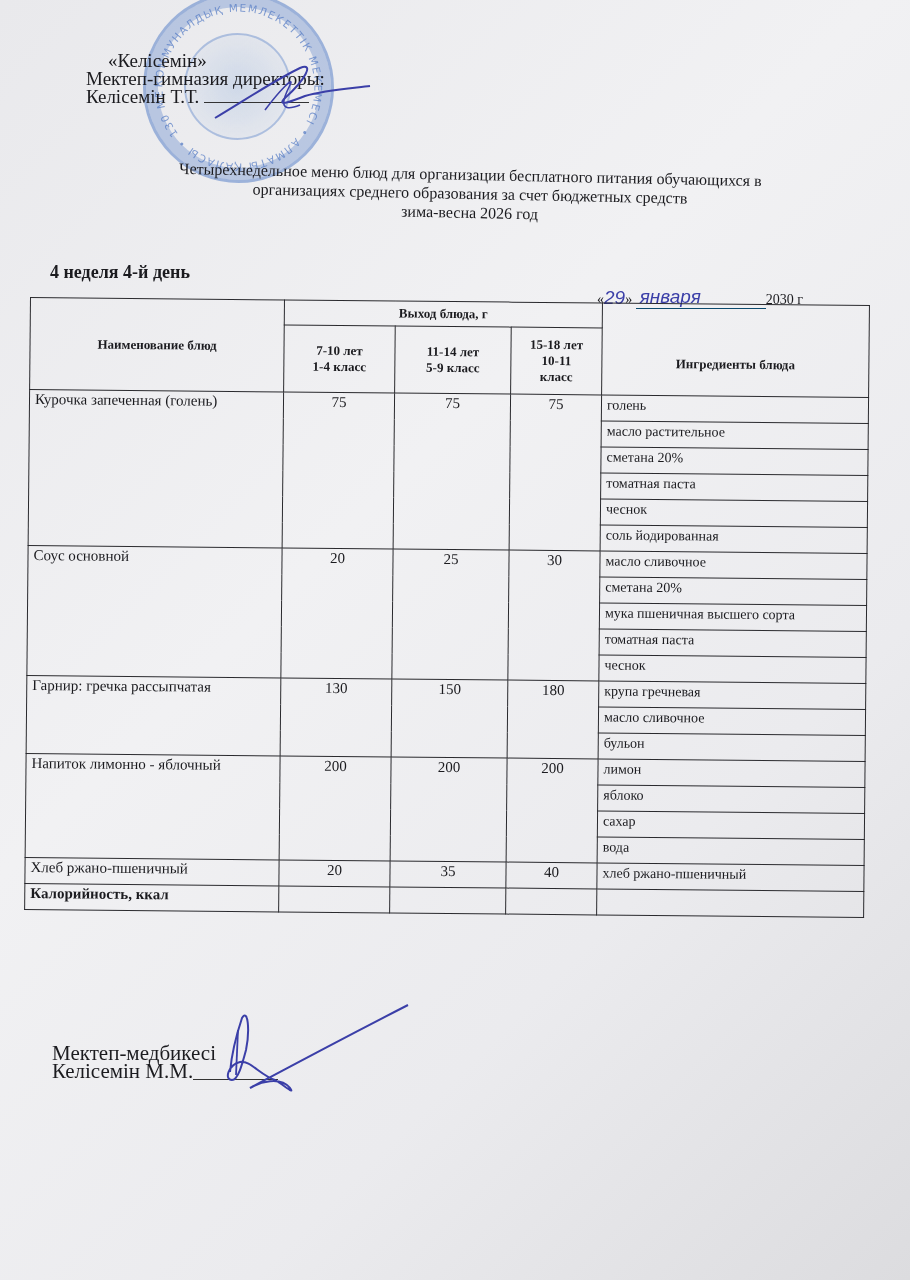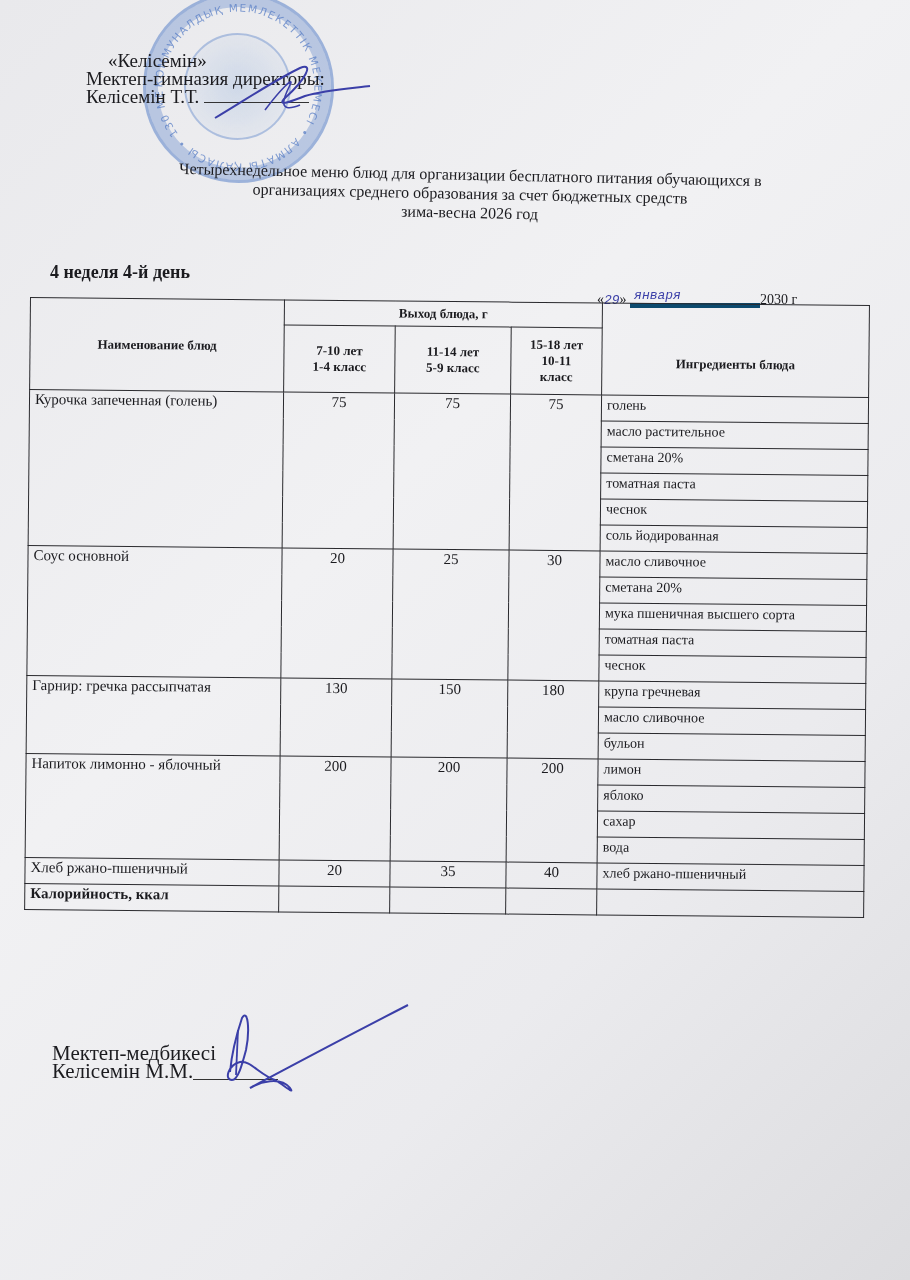--- a/index.html
+++ b/index.html
@@ -23,22 +23,22 @@
   }
   .approve { position:absolute; left:86px; top:52px; font-size:19px; line-height:18px; }
   .approve .l1 { padding-left:22px; }
   .sig1 { position:absolute; left:205px; top:60px; }
   .title {
     position:absolute; left:130px; top:165px; width:680px; text-align:center;
     font-size:16px; line-height:19px; transform: rotate(1.2deg);
   }
   .day { position:absolute; left:50px; top:262px; font-weight:bold; font-size:18px; }
   .date { position:absolute; left:597px; top:287px; font-size:14px; }
-  .date .hand { font-family:Liberation Mono, monospace; font-style:italic; color:#3b3fa8; font-size:13px; }
-  .date .uline { display:inline-block; width:130px; border-bottom:5px solid #0c4a6e; vertical-align:bottom; height:16px; position:relative; }
+  .date .hand { font-family:Liberation Sans, sans-serif; font-style:italic; color:#3b3fa8; font-size:19px; }
+  .date .uline { display:inline-block; width:130px; border-bottom:1px solid #0c4a6e; vertical-align:bottom; height:16px; position:relative; }
   .date .uline span { position:absolute; left:4px; bottom:0; }
   .tbl-wrap { position:absolute; left:30px; top:297px; width:840px; transform: rotate(0.55deg); transform-origin: left top; }
   table { border-collapse:collapse; width:100%; font-size:15px; }
   td, th { border:1.3px solid #2a2a2e; vertical-align:top; padding:1px 5px; }
   th { font-weight:bold; font-size:13px; text-align:center; vertical-align:middle; }
   .c-name { width:243px; }
   .c-v { width:100px; text-align:center; }
   .c-v2 { width:105px; text-align:center; }
   .c-v3 { width:80px; text-align:center; }
   .ing { font-size:14px; height:21px; padding:2px 5px; }

